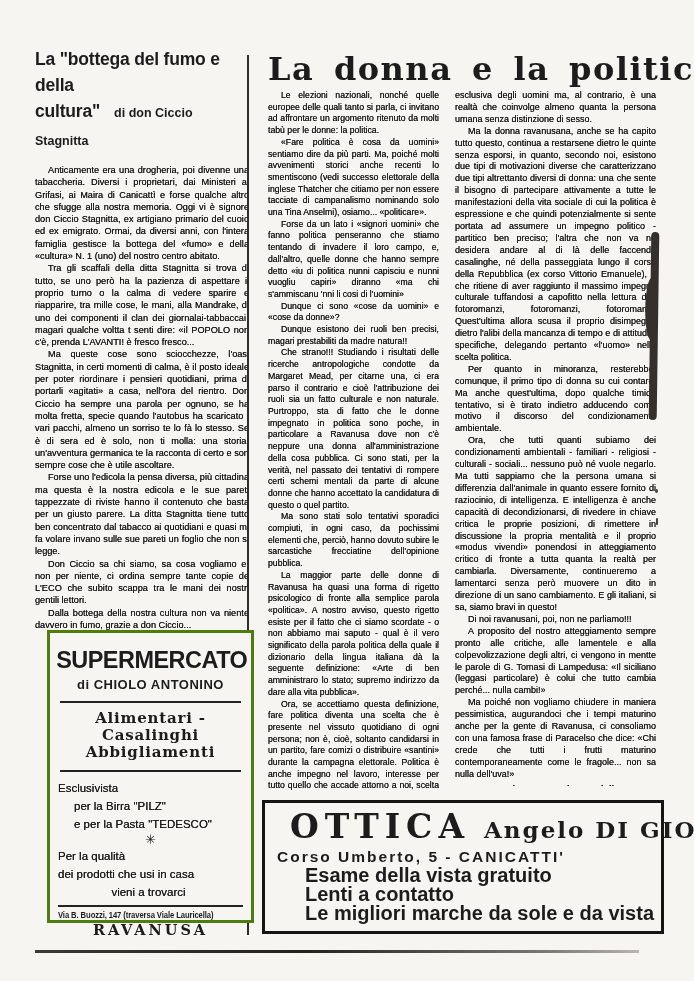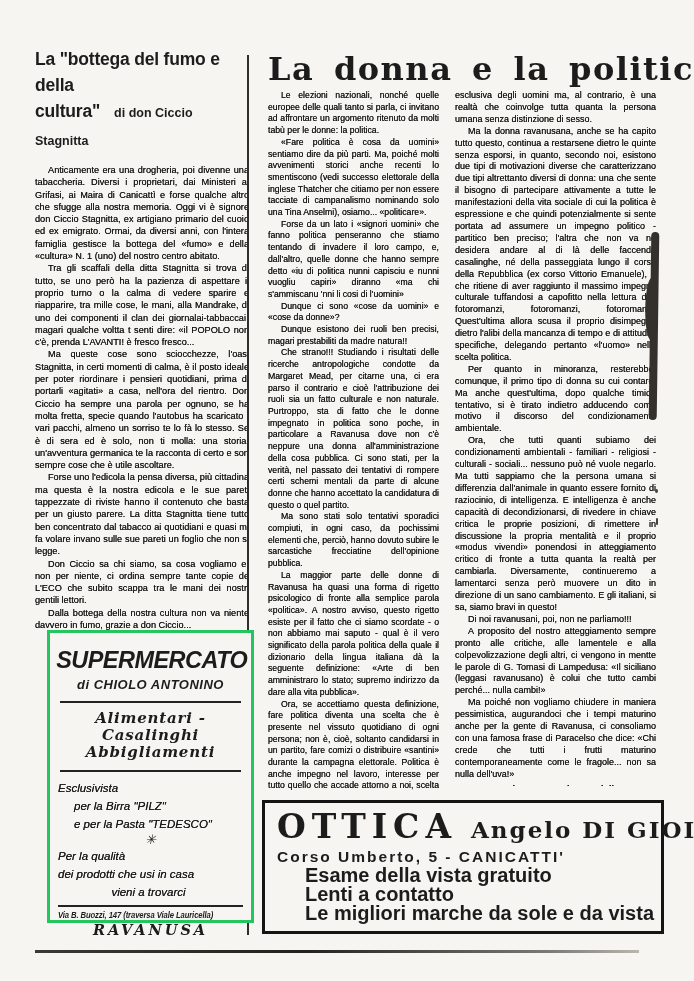--- a/index.html
+++ b/index.html
@@ -29,40 +29,40 @@
   .col{ position:absolute; top:90px; overflow:hidden; text-align:justify; hyphens:auto; }
   .col p{ text-indent:13px; }
   .col1{ left:268px; width:171px; height:700px; font-size:8.7px; line-height:11.7px; }
   .col2{ left:455px; width:201px; height:696px; font-size:9.0px; line-height:11.9px; }
   .col2 p.noindent{ text-indent:0; }
   .signature{ font-weight:bold; text-indent:0 !important; text-align:center; padding-left:18px; margin-top:3px; }
 
   
   .ad-super{
     position:absolute; left:47px; top:630px; width:185px; height:287px;
-    border:3px solid #22c55e; background:#f6f5f1; padding:0 8px; box-sizing:content-box;font-style:italic;
+    border:3px solid #4d7c0f; background:#f6f5f1; padding:0 8px; box-sizing:content-box;
   }
   .s-name{ margin-top:14px; text-align:center; font-weight:bold; font-size:23px; letter-spacing:-.5px; transform:scaleX(1.02); }
   .s-owner{ margin-top:3px; text-align:center; font-weight:bold; font-size:13px; letter-spacing:.5px; }
   .s-rule{ border:none; border-top:2.5px solid #222; margin:9px 2px 7px 2px; }
   .s-cat{ text-align:center; font-family:"DejaVu Serif", serif; font-weight:bold; font-size:15px; line-height:17px; letter-spacing:.8px; }
   .s-line{ font-size:11.5px; line-height:18px; }
   .s-ind{ padding-left:16px; }
   .s-star{ text-align:center; font-size:13px; line-height:14px; }
   .s-right{ text-align:center; padding-right:4px; }
   .s-addr{ margin-top:2px; font-weight:bold; font-size:8.5px; letter-spacing:-.1px; white-space:nowrap; transform:scaleX(.9); transform-origin:left center; }
   .s-city{ text-align:center; font-family:"DejaVu Serif", serif; font-weight:bold; font-size:14.5px; letter-spacing:3px; margin-top:1px; }
 
   
   .ad-ottica{
     position:absolute; left:262px; top:800px; width:384px; height:124px;
     border:3px solid #161513; background:#f6f5f1; padding:4px 0 0 12px; box-sizing:content-box;
   }
   .o-head{ white-space:nowrap; }
-  .o-name{ font-family:"DejaVu Serif", serif; font-weight:bold; font-size:33px; letter-spacing:6px; }
+  .o-name{ font-family:"DejaVu Serif", serif; font-weight:bold; font-size:33px; letter-spacing:6px;margin-left:13px; }
   .o-owner{ font-family:"DejaVu Serif", serif; font-weight:bold; font-size:23px; letter-spacing:2px; margin-left:14px; }
   .o-addr{ font-weight:bold; font-size:15.5px; letter-spacing:2px; margin-top:2px; white-space:nowrap; }
   .o-line{ font-weight:bold; font-size:20px; line-height:19px; margin-left:28px; }
   .o-line:first-of-type{ margin-top:5px; }
 
   
   .blotch{ position:absolute; left:650px; top:232px; width:8px; height:188px; background:#34312d; border-radius:4px; transform:rotate(.8deg); }
   .blotch::before{ content:""; position:absolute; left:-5px; top:46px; width:12px; height:62px; background:#34312d; border-radius:50%; }
   .speck1{ position:absolute; left:655px; top:489px; width:3px; height:4px; background:#454340; border-radius:50%; }
   .speck2{ position:absolute; left:656px; top:518px; width:2px; height:7px; background:#454340; border-radius:2px; }
@@ -100,26 +100,26 @@
     <p>Dunque ci sono «cose da uomini» e «cose da donne»?</p>
     <p>Dunque esistono dei ruoli ben precisi, magari prestabiliti da madre natura!!</p>
     <p>Che strano!!! Studiando i risultati delle ricerche antropologiche condotte da Margaret Mead, per citarne una, ci era parso il contrario e cioè l'attribuzione dei ruoli sia un fatto culturale e non naturale. Purtroppo, sta di fatto che le donne impegnato in politica sono poche, in particolare a Ravanusa dove non c'è neppure una donna all'amministrazione della cosa pubblica. Ci sono stati, per la verità, nel passato dei tentativi di rompere certi schemi mentali da parte di alcune donne che hanno accettato la candidatura di questo o quel partito.</p>
     <p>Ma sono stati solo tentativi sporadici compiuti, in ogni caso, da pochissimi elementi che, perciò, hanno dovuto subire le sarcastiche frecciatine dell'opinione pubblica.</p>
     <p>La maggior parte delle donne di Ravanusa ha quasi una forma di rigetto psicologico di fronte alla semplice parola «politica». A nostro avviso, questo rigetto esiste per il fatto che ci siamo scordate - o non abbiamo mai saputo - qual è il vero significato della parola politica della quale il dizionario della lingua italiana dà la seguente definizione: «Arte di ben amministraro lo stato; supremo indirizzo da dare alla vita pubblica».</p>
     <p>Ora, se accettiamo questa definizione, fare politica diventa una scelta che è presente nel vissuto quotidiano di ogni persona; non è, cioè, soltanto candidarsi in un partito, fare comizi o distribuire «santini» durante la campagna elettorale. Politica è anche impegno nel lavoro, interesse per tutto quello che accade attorno a noi, scelta di un tipo di lettura o di spettacolo piuttosto che di un altro; è, insomma, non rimanere passivi e apatici di fronte ai problemi personali e collettivi.</p>
 
   </section>
 
   <section class="col col2 news">
-    <p class="noindent">esclusiva degli uomini ma, al contrario, è una realtà che coinvolge tutta quanta la persona umana senza distinzione di sesso.</p>
+    <p class="noindent">esclusiva degli uomini ma, al contrario, è una realtà che coinvolge almeno quanta la persona umana senza distinzione di sesso.</p>
     <p>Ma la donna ravanusana, anche se ha capito tutto questo, continua a restarsene dietro le quinte senza esporsi, in quanto, secondo noi, esistono due tipi di motivazioni diverse che caratterizzano due tipi altrettanto diversi di donna: una che sente il bisogno di partecipare attivamente a tutte le manifestazioni della vita sociale di cui la politica è espressione e che quindi potenzialmente si sente portata ad assumere un impegno politico - partitico ben preciso; l'altra che non va né desidera andare al di là delle faccende casalinghe, né della passeggiata lungo il corso della Repubblica (ex corso Vittorio Emanuele), e che ritiene di aver raggiunto il massimo impegno culturale tuffandosi a capofitto nella lettura di... fotoromanzi, fotoromanzi, fotoromanzi. Quest'ultima allora scusa il proprio disimpegno dietro l'alibi della mancanza di tempo e di attitudini specifiche, delegando pertanto «l'uomo» nella scelta politica.</p>
     <p>Per quanto in minoranza, resterebbe, comunque, il primo tipo di donna su cui contare. Ma anche quest'ultima, dopo qualche timido tentativo, si è tirato indietro adducendo come motivo il discorso del condizionamento ambientale.</p>
     <p>Ora, che tutti quanti subiamo dei condizionamenti ambientali - familiari - religiosi - culturali - sociali... nessuno può né vuole negarlo. Ma tutti sappiamo che la persona umana si differenzia dall'animale in quanto essere fornito di raziocinio, di intelligenza. E intelligenza è anche capacità di decondizionarsi, di rivedere in chiave critica le proprie posizioni, di rimettere in discussione la propria mentalità e il proprio «modus vivendi» ponendosi in atteggiamento critico di fronte a tutta quanta la realtà per cambiarla. Diversamente, continueremo a lamentarci senza però muovere un dito in direzione di un sano cambiamento. E gli italiani, si sa, siamo bravi in questo!</p>
     <p>Di noi ravanusani, poi, non ne parliamo!!!</p>
-    <p>A proposito del nostro atteggiamento sempre pronto alle critiche, alle lamentele e alla colpevolizzazione degli altri, ci vengono in mentte le parole di G. Tomasi di Lampedusa: «Il siciliano (leggasi ravanusano) è colui che tutto cambi perché... nulla cambi!»</p>
+    <p>A proposito del nostro atteggiamento sempre pronto alle critiche, alle lamentele e alla colpevolizzazione degli altri, ci vengono in mentte le parole di G. Tomasi di Lampedusa: «Il siciliano (leggasi particolare) è colui che tutto cambia perché... nulla cambi!»</p>
     <p>Ma poiché non vogliamo chiudere in maniera pessimistica, augurandoci che i tempi maturino anche per la gente di Ravanusa, ci consoliamo con una famosa frase di Paracelso che dice: «Chi crede che tutti i frutti maturino contemporaneamente come le fragole... non sa nulla dell'uva!»</p>
     <p class="signature">Il Gruppo Red. Femminile</p>
   </section>
 
   <aside class="ad-super">
     <div class="s-name">SUPERMERCATO</div>
     <div class="s-owner">di CHIOLO ANTONINO</div>
     <hr class="s-rule">
     <div class="s-cat">Alimentari - Casalinghi</div>
     <div class="s-cat">Abbigliamenti</div>

